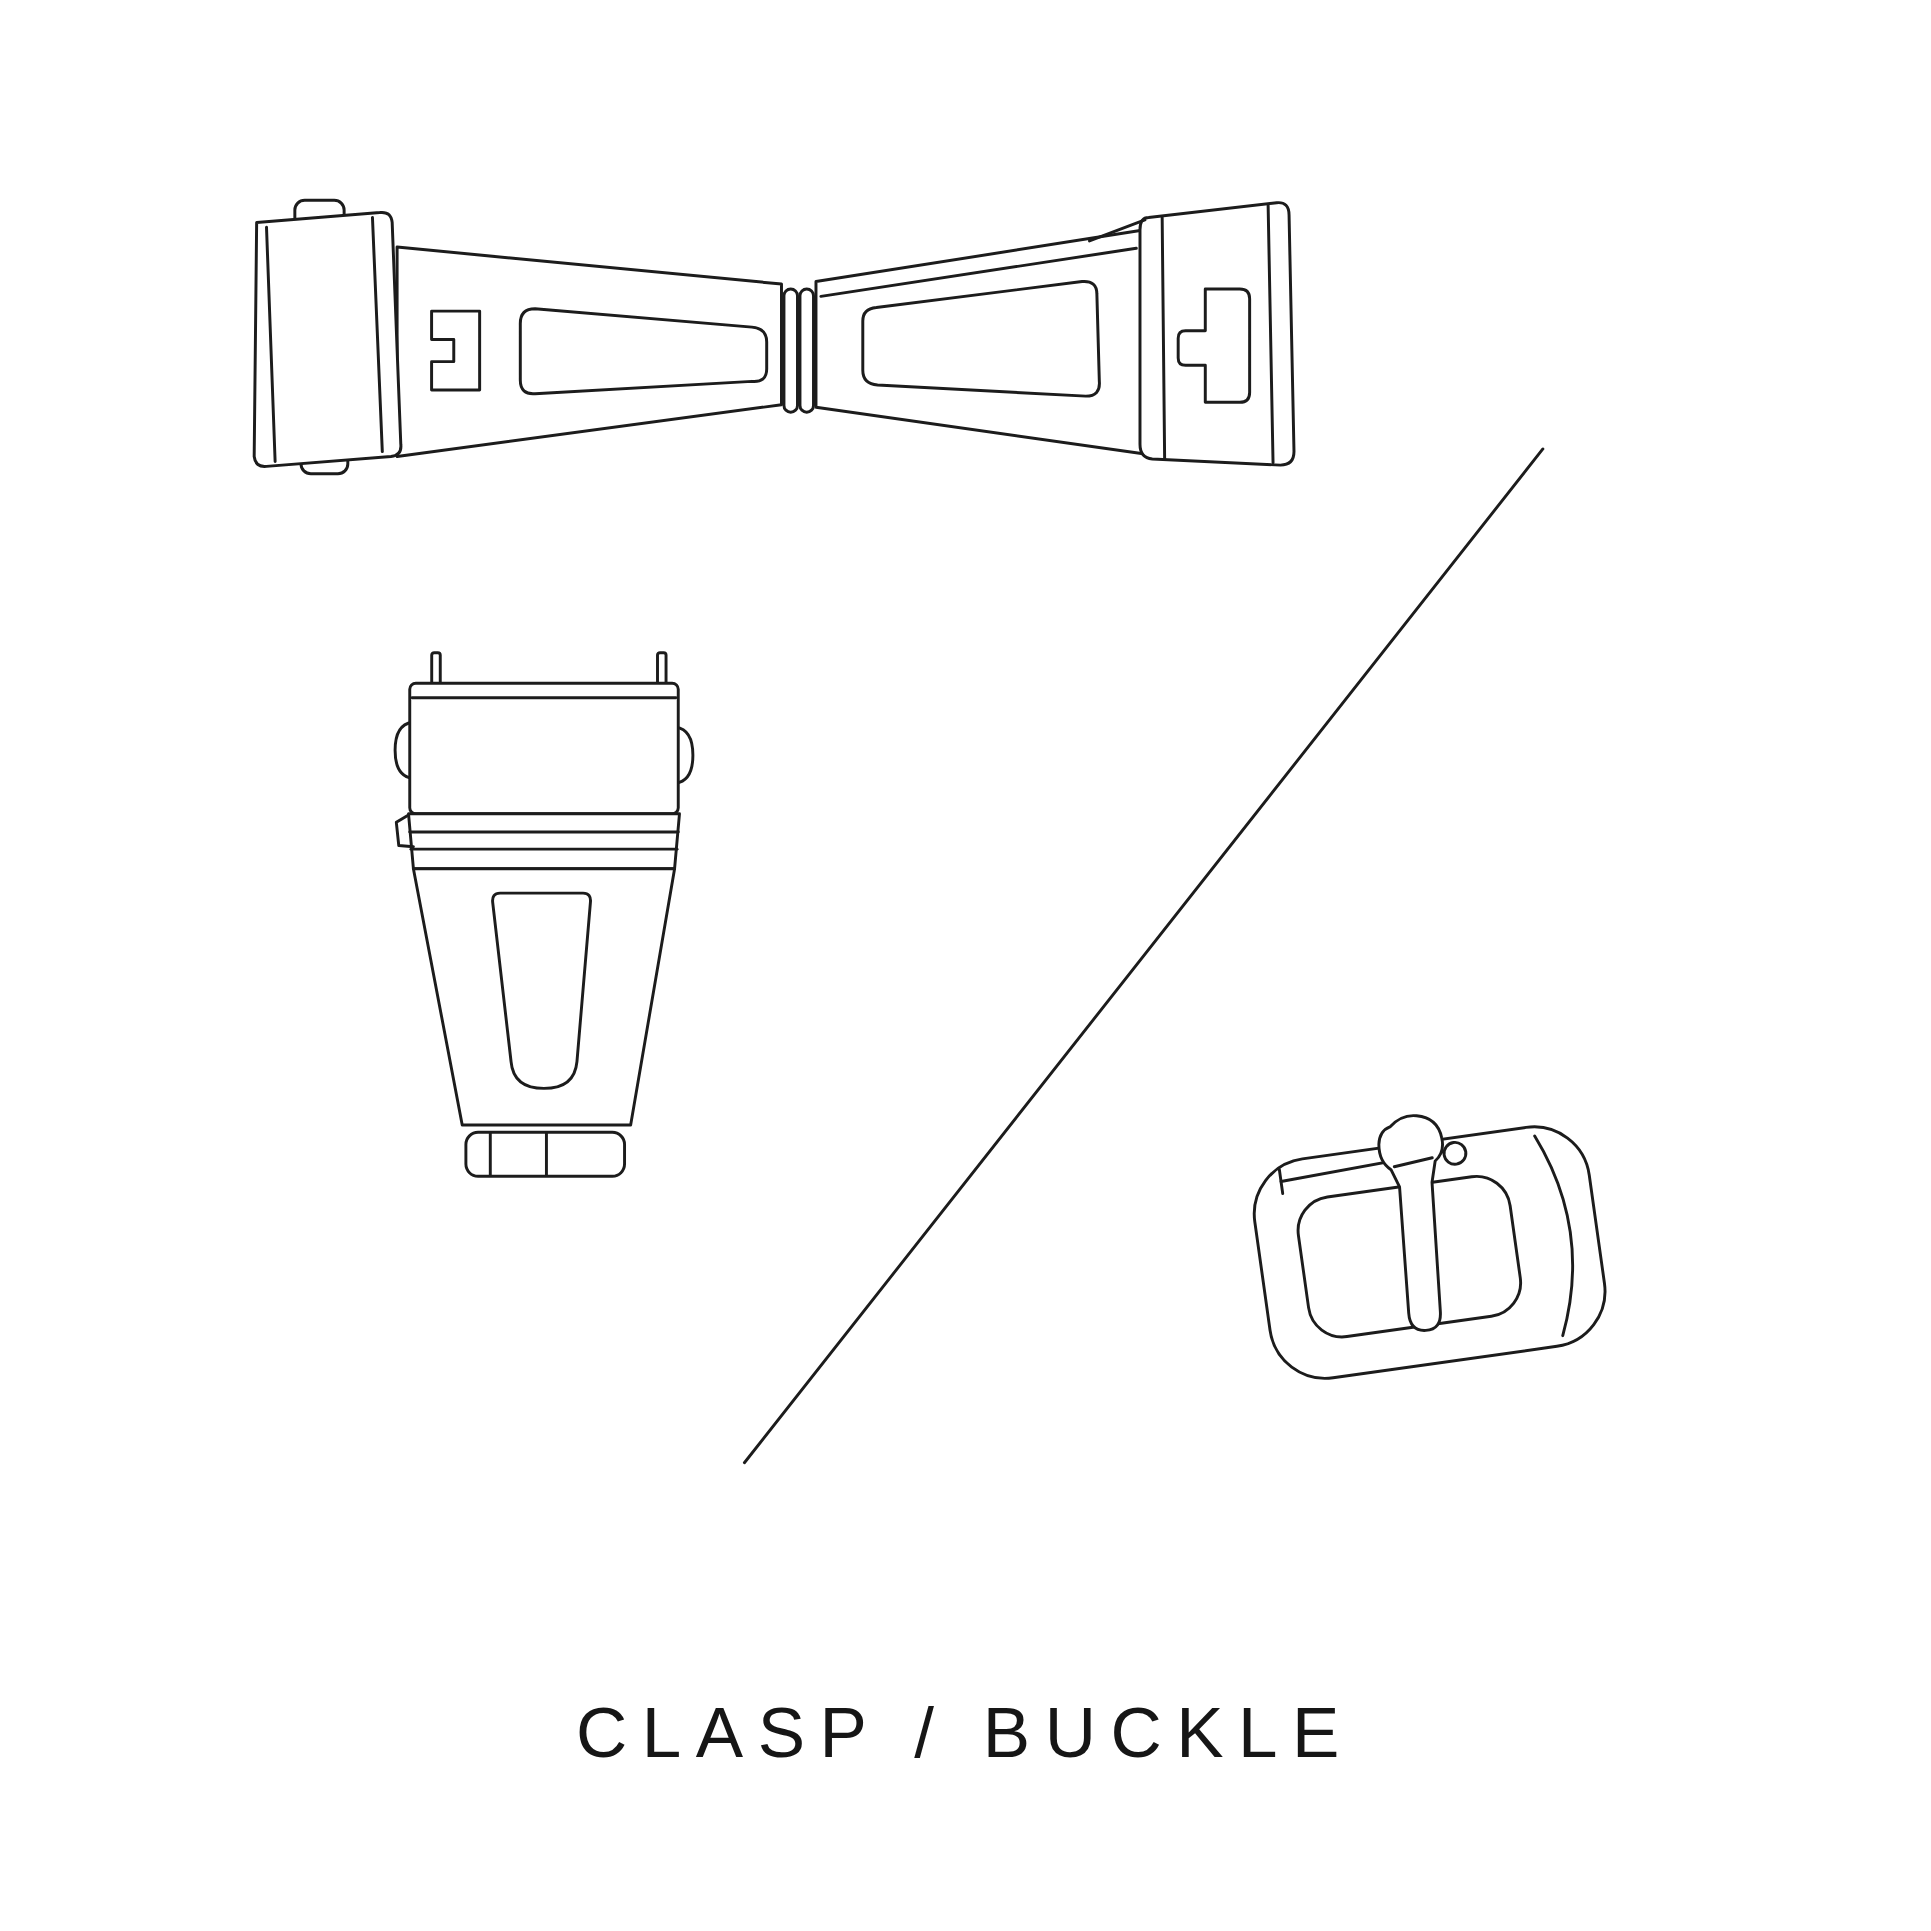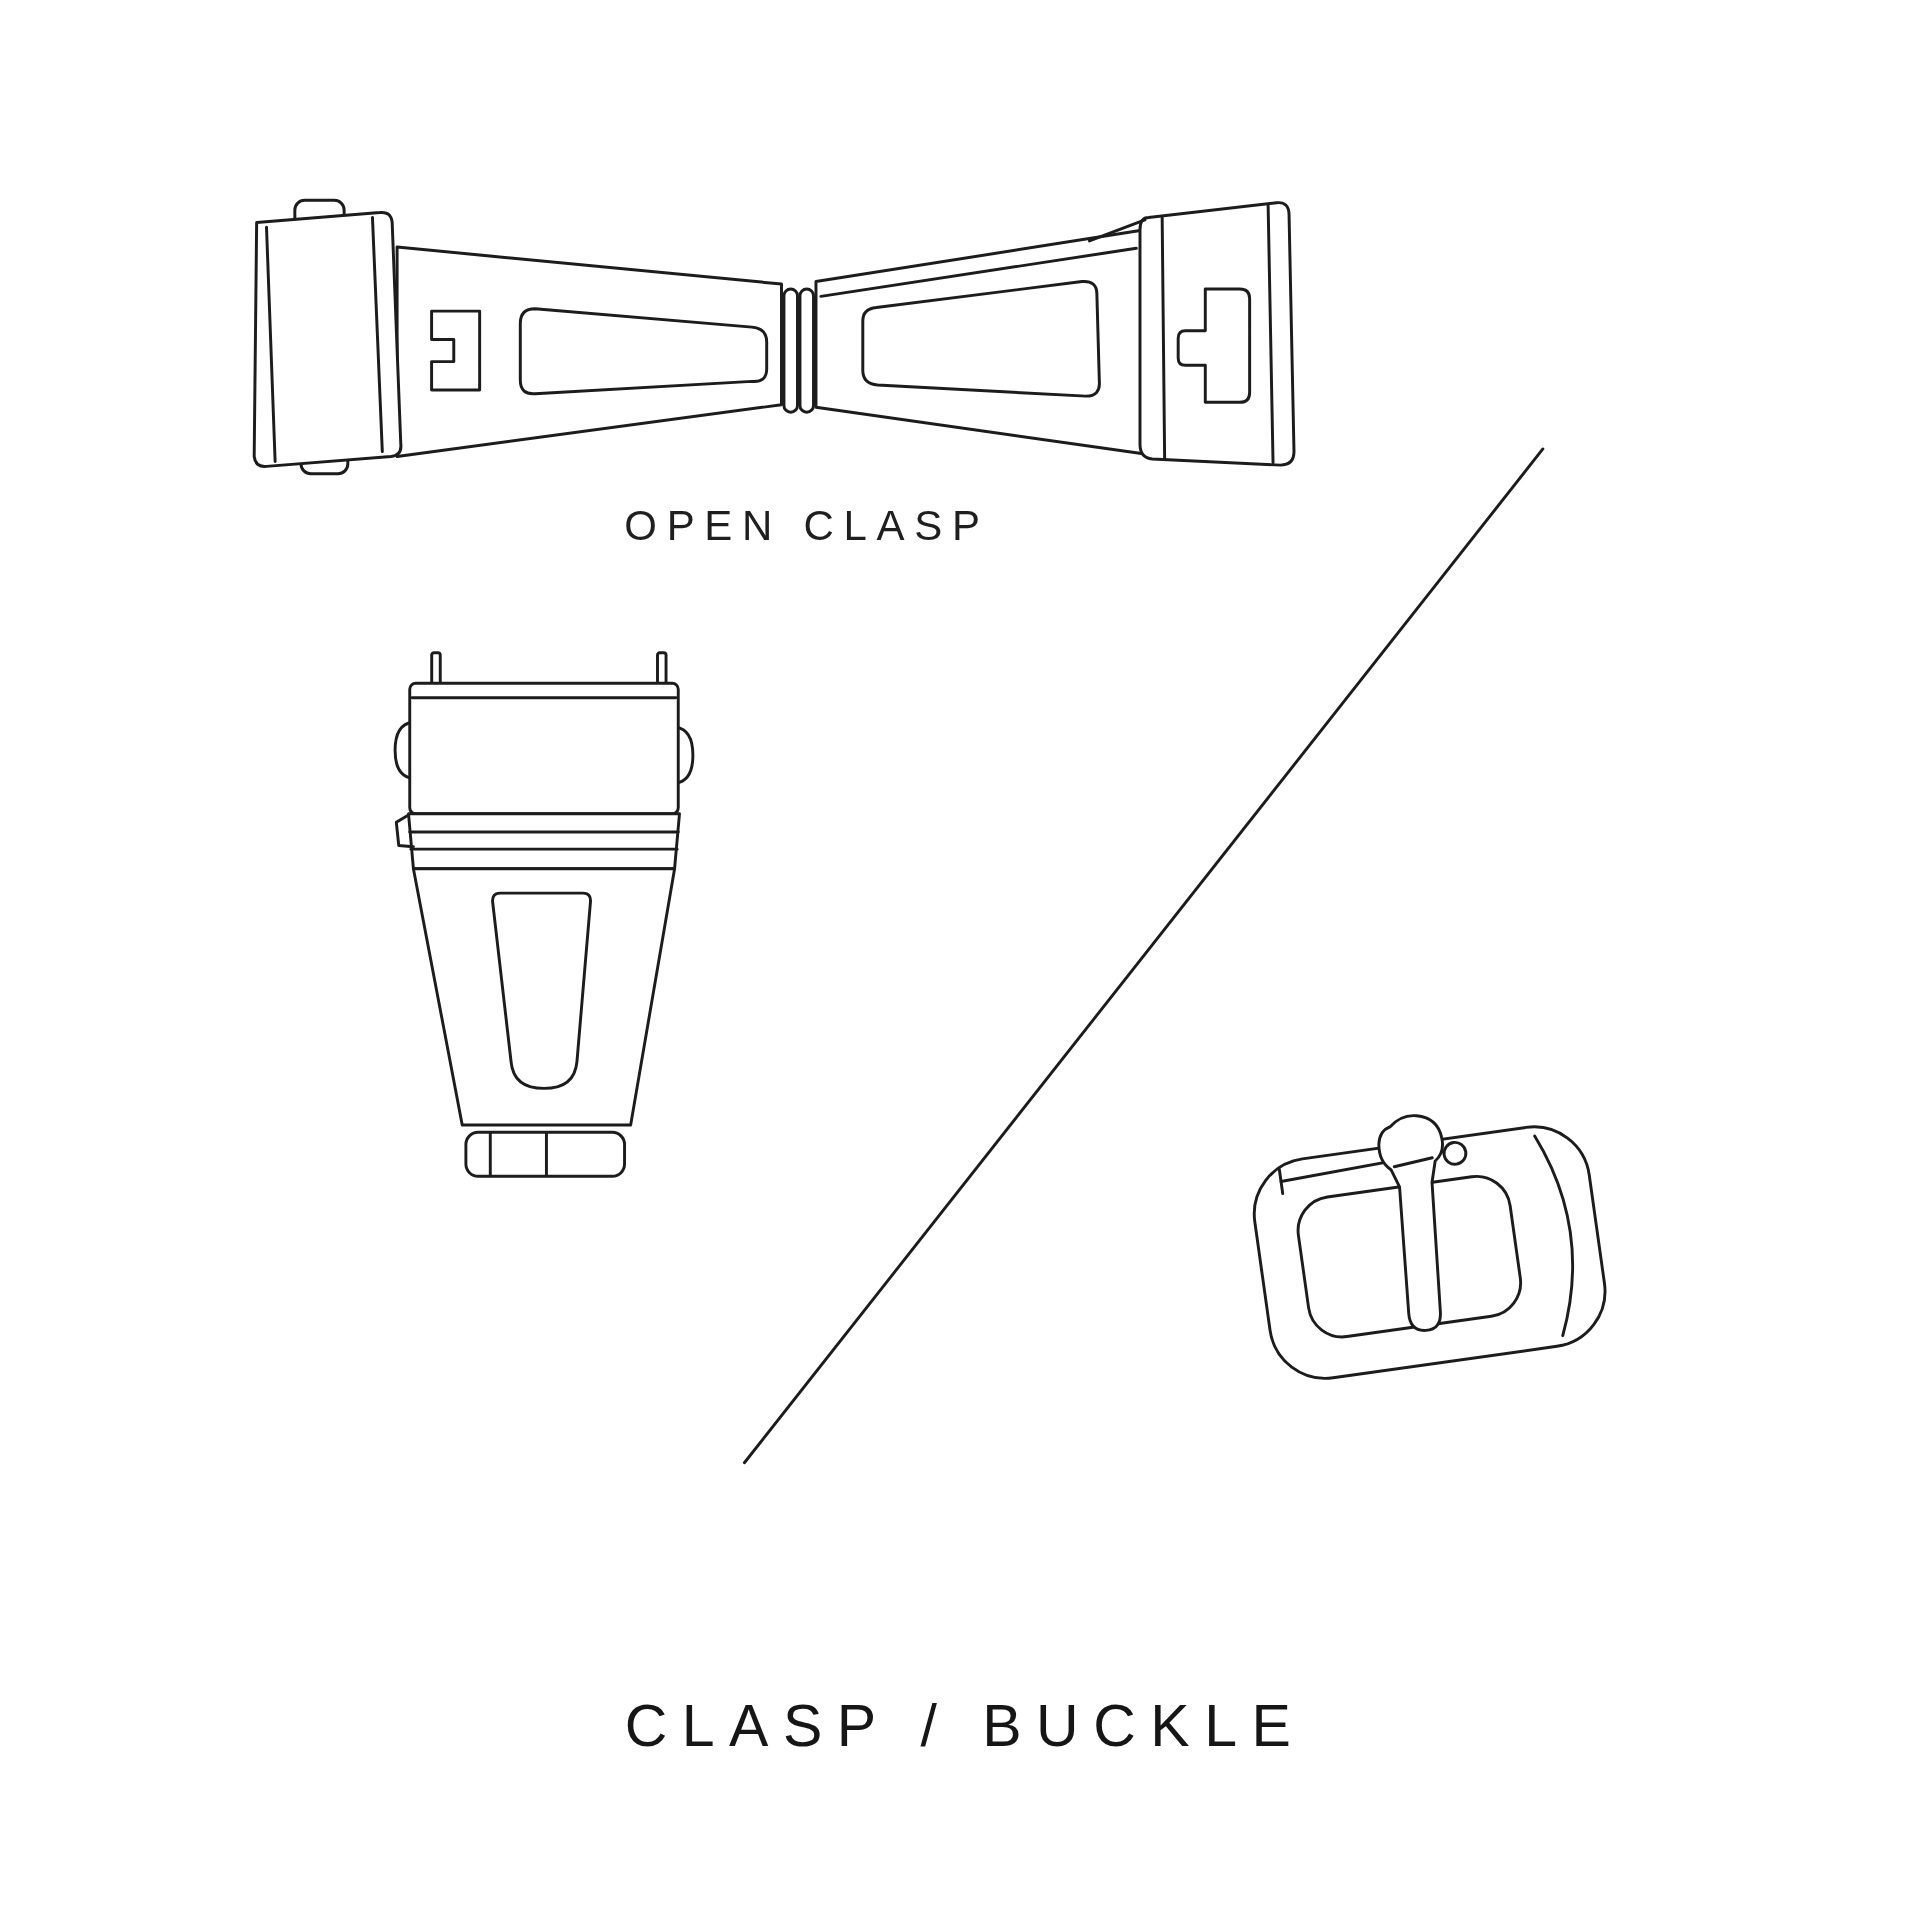--- a/index.html
+++ b/index.html
@@ -38,21 +38,21 @@
     letter-spacing: 9.7px;
     text-align: center;
     white-space: nowrap;
   }
   .page-title {
     position: absolute;
     left: 241px;
     top: 1692px;
     width: 1448px;
     color: #161616;
-    font-size: 59px;
+    font-size: 71px;
     font-weight: 500;
     letter-spacing: 14.5px;
     text-align: center;
     white-space: nowrap;
   }
   #open-clasp-caption { left: 421px; top: 502px; width: 772px; }
   #closed-caption     { left: 293px; top: 1218px; width: 483px; }
 </style>
 </head>
 <body>
@@ -89,21 +89,20 @@
       <rect x="465" y="86" width="11" height="100" rx="5.5"></rect>
 
       <rect x="55" y="14" width="40" height="24" rx="8"></rect>
       <rect x="60" y="212" width="38" height="24" rx="8"></rect>
       <path d="M24,32 L124,24 Q133,23 134,32 L141,212 Q142,221 133,222 L32,230 Q23,231 22,222 Z"></path>
       <line x1="32" y1="36" x2="39" y2="226" fill="none"></line>
       <line x1="118" y1="28" x2="126" y2="218" fill="none"></line>
     </g>
   </svg>
 
-  <div class="caption" id="open-clasp-caption">OPEN CLASP</div>
 
   <svg class="fig" style="left:373px;top:649px;" width="342" height="537" viewBox="0 0 280 440">
     <g class="line-art">
 
       <rect x="48" y="3" width="7" height="30" rx="2"></rect>
       <rect x="233" y="3" width="7" height="30" rx="2"></rect>
 
       <path d="M32,60 Q18,62 18,83 Q18,104 32,106 Z"></path>
       <path d="M248,64 Q262,66 262,87 Q262,108 248,110 Z"></path>
 

